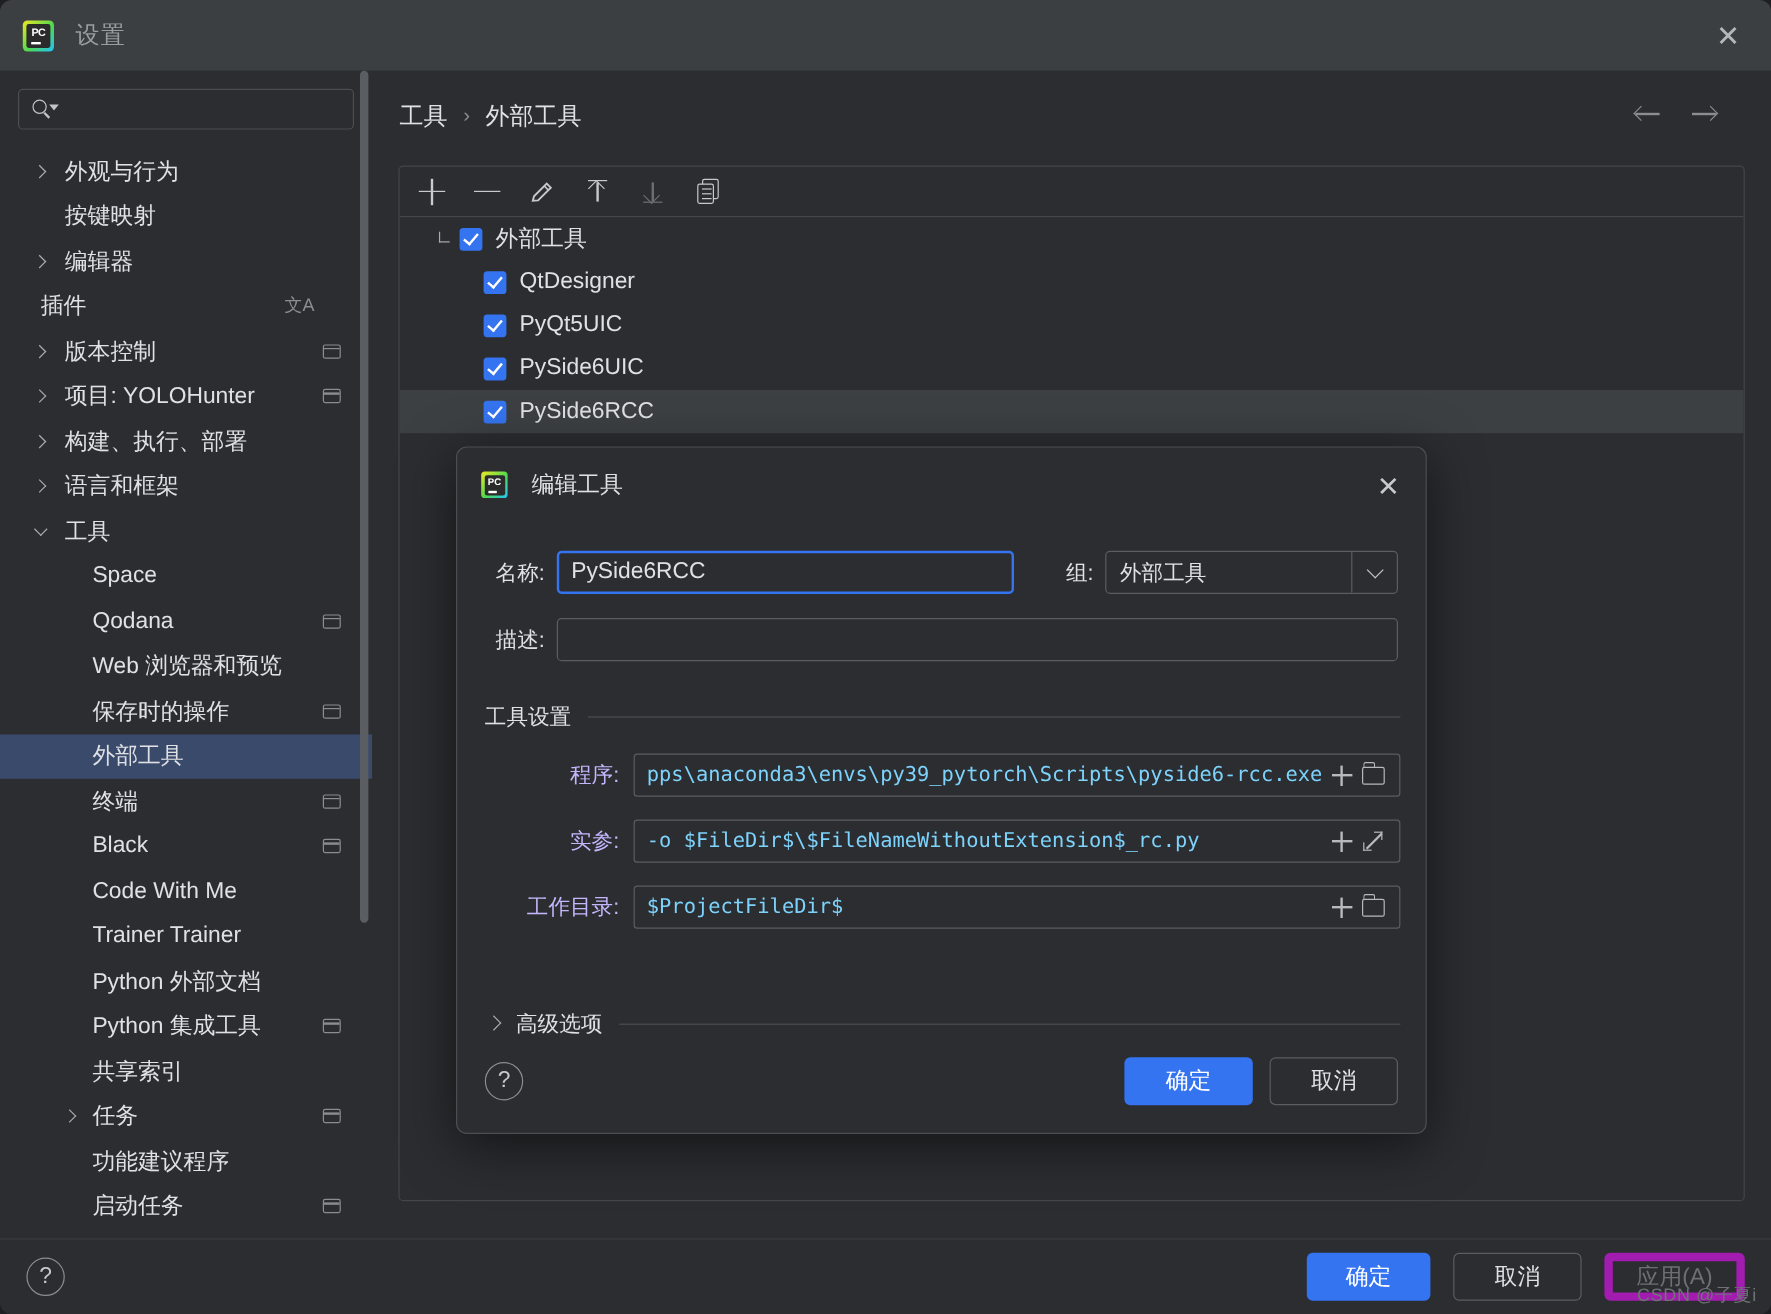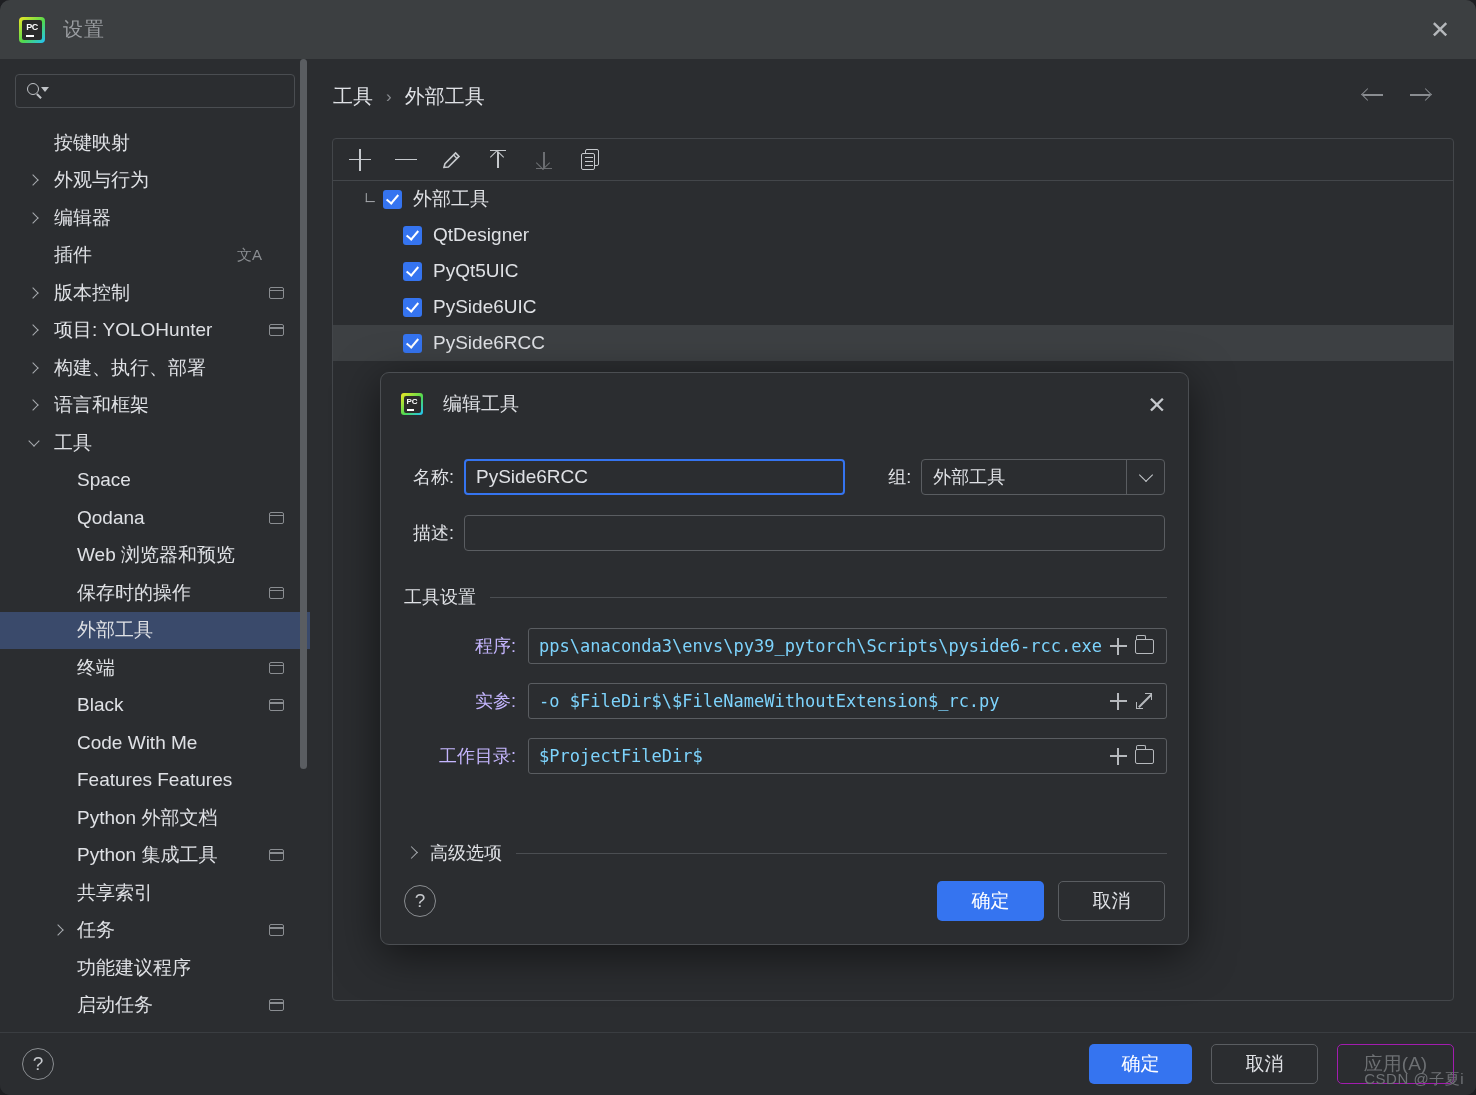--- a/index.html
+++ b/index.html
@@ -358,21 +358,21 @@
   .btn {
     height: 40px; min-width: 107px; border-radius: 5px; font-size: 19px;
     display: flex; align-items: center; justify-content: center;
     cursor: pointer; font-family: inherit;
   }
   .btn-primary { background: #3574f0; color: #ffffff; border: none; }
   .btn-secondary {
     background: transparent; color: #dfe1e5; border: 1px solid #5a5d61;
   }
   .btn-disabled {
-    background: transparent; color: #6d7073; border: 1px solid #a21caf;
+    background: transparent; color: #6d7073; border: 7px solid #a21caf;
     cursor: default;
   }
 
   
   .win-footer {
     position: absolute; left: 0; bottom: 0; width: 1476px; height: 63px;
     background: #2b2d30; border-top: 1px solid #3a3d41;
     display: flex; align-items: center; padding: 0 22px;
   }
   .watermark {
@@ -399,32 +399,32 @@
         <div class="search-glyph">
           <div class="ring"></div>
             <div class="stem"></div>
             <div class="caret"></div>
         </div>
         <input class="search-input" type="text" placeholder="" style="">
       </div>
     </div>
     <div class="tree" id="sidebar-tree">
         <div class="tree-item">
-          <span style="margin-left: 54px;">按键映射</span>
-        </div>
-        <div class="tree-item">
           <div class="arrow" style="left: 27px;"></div>
           <span style="margin-left: 54px;">外观与行为</span>
         </div>
         <div class="tree-item">
+          <span style="margin-left: 54px;">按键映射</span>
+        </div>
+        <div class="tree-item">
           <div class="arrow" style="left: 27px;"></div>
           <span style="margin-left: 54px;">编辑器</span>
         </div>
         <div class="tree-item">
-          <span style="margin-left: 54px; text-align: center;">插件</span>
+          <span style="margin-left: 34px; text-align: center;">插件</span>
           <div class="badge-tr" style="font-size: 15px;">文A</div>
         </div>
         <div class="tree-item">
           <div class="arrow" style="left: 27px;"></div>
           <span style="margin-left: 54px;">版本控制</span>
           <div class="badge-win"></div>
         </div>
         <div class="tree-item">
           <div class="arrow" style="left: 27px;"></div>
           <span style="margin-left: 54px;">项目: YOLOHunter</span>
@@ -464,21 +464,21 @@
           <div class="badge-win"></div>
         </div>
         <div class="tree-item">
           <span style="margin-left: 77px;">Black</span>
           <div class="badge-win"></div>
         </div>
         <div class="tree-item">
           <span style="margin-left: 77px;">Code With Me</span>
         </div>
         <div class="tree-item">
-          <span style="margin-left: 77px;">Features Features</span>
+          <span style="margin-left: 77px;">Trainer Trainer</span>
         </div>
         <div class="tree-item">
           <span style="margin-left: 77px;">Python 外部文档</span>
         </div>
         <div class="tree-item">
           <span style="margin-left: 77px;">Python 集成工具</span>
           <div class="badge-win"></div>
         </div>
         <div class="tree-item">
           <span style="margin-left: 77px;">共享索引</span>

